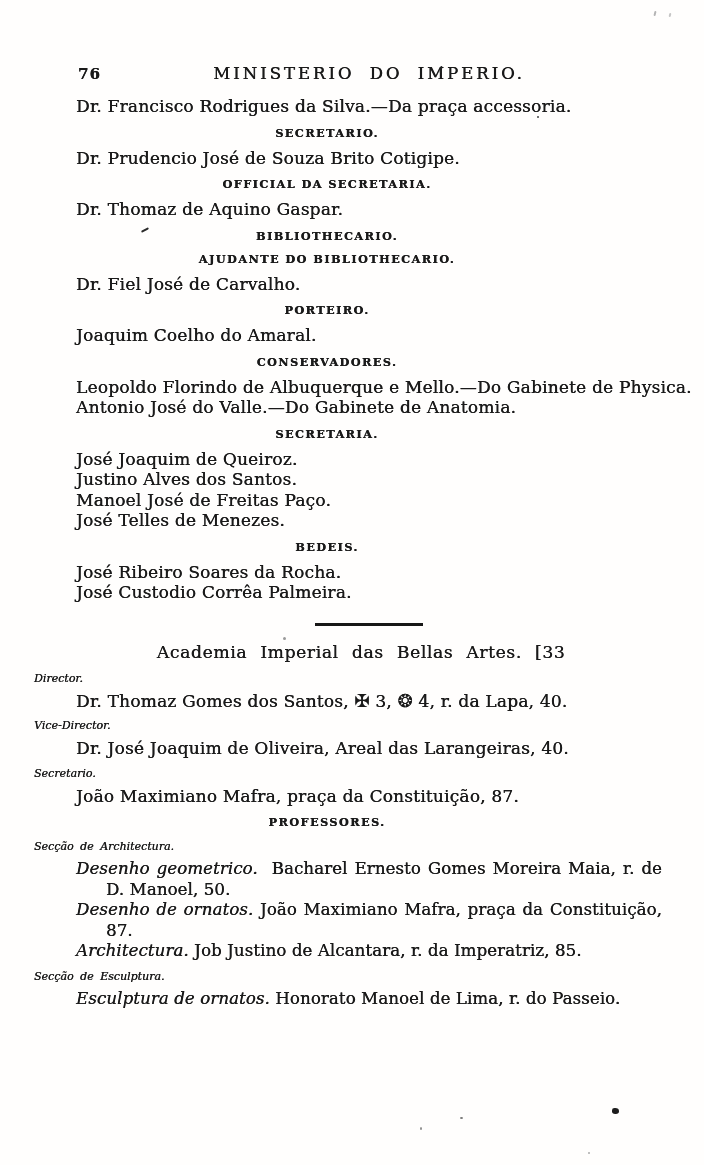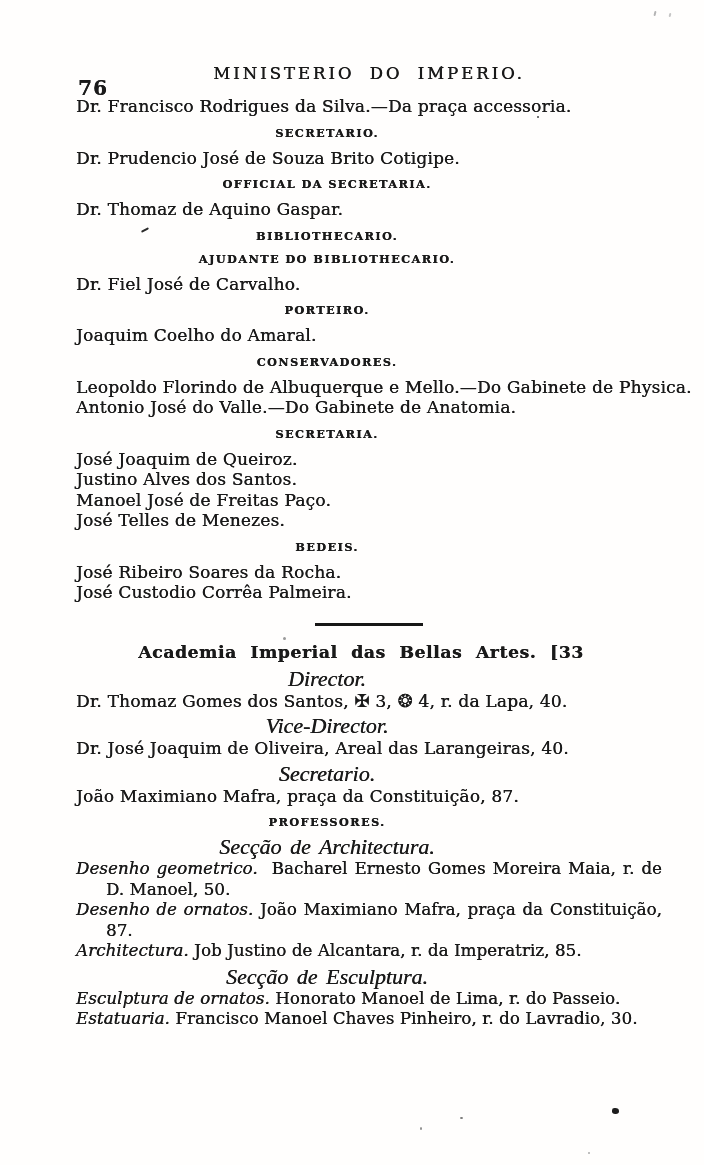--- a/index.html
+++ b/index.html
@@ -10,48 +10,48 @@
     background:#fffefd;
     overflow:hidden;
     font-family:"DejaVu Serif", serif;
     color:#1a1a1a;
   }
   .content {
     position:absolute; left:76px; top:64px; width:586px;
   }
   .running { position:relative; height:26px; margin-bottom:6px; }
   .pagenum {
-    position:absolute; left:2px; top:12px;
-    font-weight:700; font-size:20px; letter-spacing:1px;
+    position:absolute; left:2px; top:1px;
+    font-weight:700; font-size:15px; letter-spacing:1px;
     text-shadow:0.3px 0 0 currentColor;
   }
   .running-title {
     margin:0; text-align:center;
     font-size:16.5px; font-weight:400;
     letter-spacing:3px; word-spacing:7px;
     text-shadow:0.4px 0 0 currentColor;
     white-space:nowrap;
   }
   .ln { text-shadow:0.3px 0 0 currentColor; }
   .name {
     font-size:17px; line-height:20.5px; letter-spacing:0.2px;
     white-space:nowrap;
   }
   .caps {
     font-size:11.2px; font-weight:700; letter-spacing:1.5px;
     text-align:center; line-height:13px;
     margin:10px 0 8px; transform:translateX(-42px);
   }
   .itc {
-    font-style:italic; font-size:22px; line-height:19px;
-    text-align:center; margin:5px 0 3px;
-    transform:translateX(-42px); word-spacing:3px;font-family:Liberation Serif, serif;
+    font-style:italic; font-size:11px; line-height:19px;
+    margin:5px 0 3px;
+    transform:translateX(-42px); word-spacing:3px;
   }
   .boldc {
-    font-weight:700; font-size:17.2px; line-height:21px;
+    font-weight:400; font-size:17.2px; line-height:21px;
     text-align:center; word-spacing:7px; letter-spacing:0.6px;
     margin:16px 0 6px; transform:translateX(-8px);
   }
   .rule {
     width:108px; height:0; border-top:3px solid #171717;
     margin:20px auto 0 auto;
   }
   .prof {
     font-size:16.6px; line-height:20.5px;
     padding-left:30px; text-indent:-30px;
@@ -110,21 +110,20 @@
         <div class="ln name">Dr. José Joaquim de Oliveira, Areal das Larangeiras, 40.</div>
         <div class="ln itc">Secretario.</div>
         <div class="ln name">João Maximiano Mafra, praça da Constituição, 87.</div>
         <div class="ln caps">PROFESSORES.</div>
         <div class="ln itc">Secção de Architectura.</div>
         <div class="ln prof"><i>Desenho geometrico.</i><span>&nbsp; Bacharel Ernesto Gomes Moreira Maia, r. de D. Manoel, 50.</span></div>
         <div class="ln prof"><i>Desenho de ornatos.</i><span> João Maximiano Mafra, praça da Constituição, 87.</span></div>
         <div class="ln prof"><i>Architectura.</i><span> Job Justino de Alcantara, r. da Imperatriz, 85.</span></div>
         <div class="ln itc">Secção de Esculptura.</div>
         <div class="ln prof"><i>Esculptura de ornatos.</i><span> Honorato Manoel de Lima, r. do Passeio.</span></div>
-        <div class="ln prof"><i>Estatuaria.</i><span> Francisco Manoel Chaves Pinheiro, r. do Lavradio, 30.</span></div>
       </div>
   </div>
 
   <span class="speck" id="s1"></span>
   <span class="speck" id="s2"></span>
   <span class="speck" id="s3"></span>
   <span class="speck" id="s4"></span>
   <span class="speck" id="s5"></span>
   <span class="speck" id="s6"></span>
   <span class="speck" id="s7"></span>

